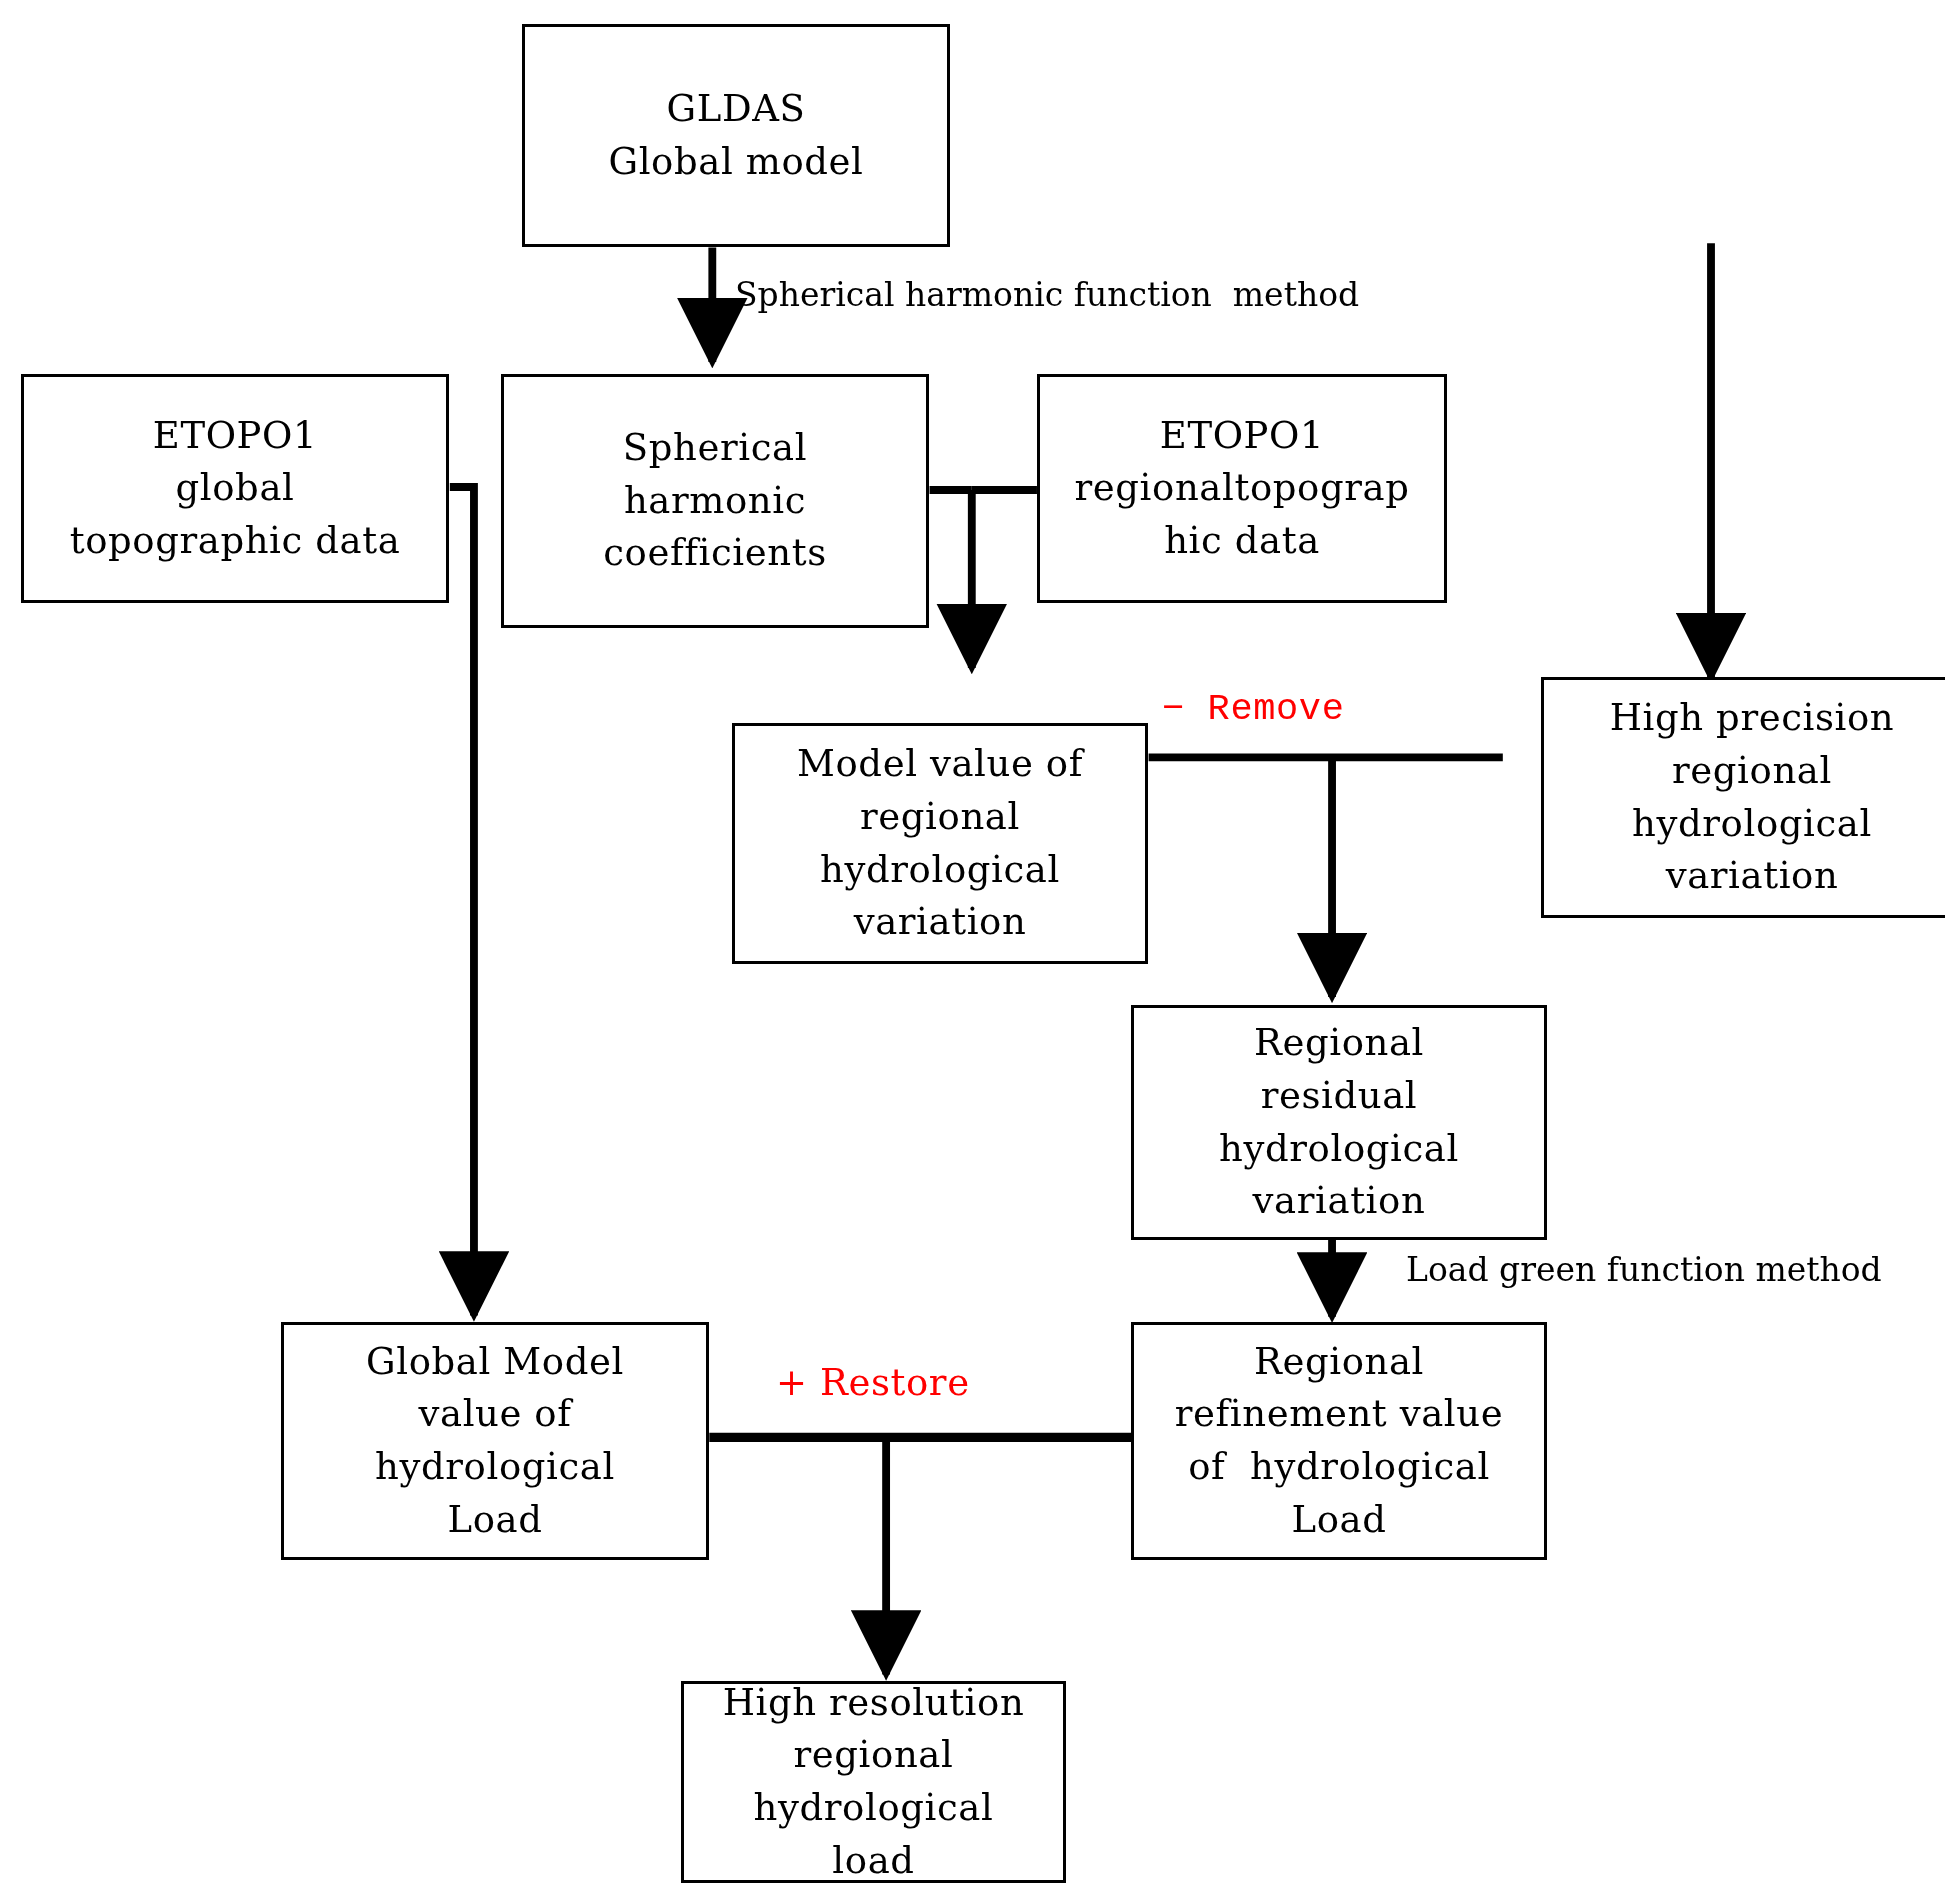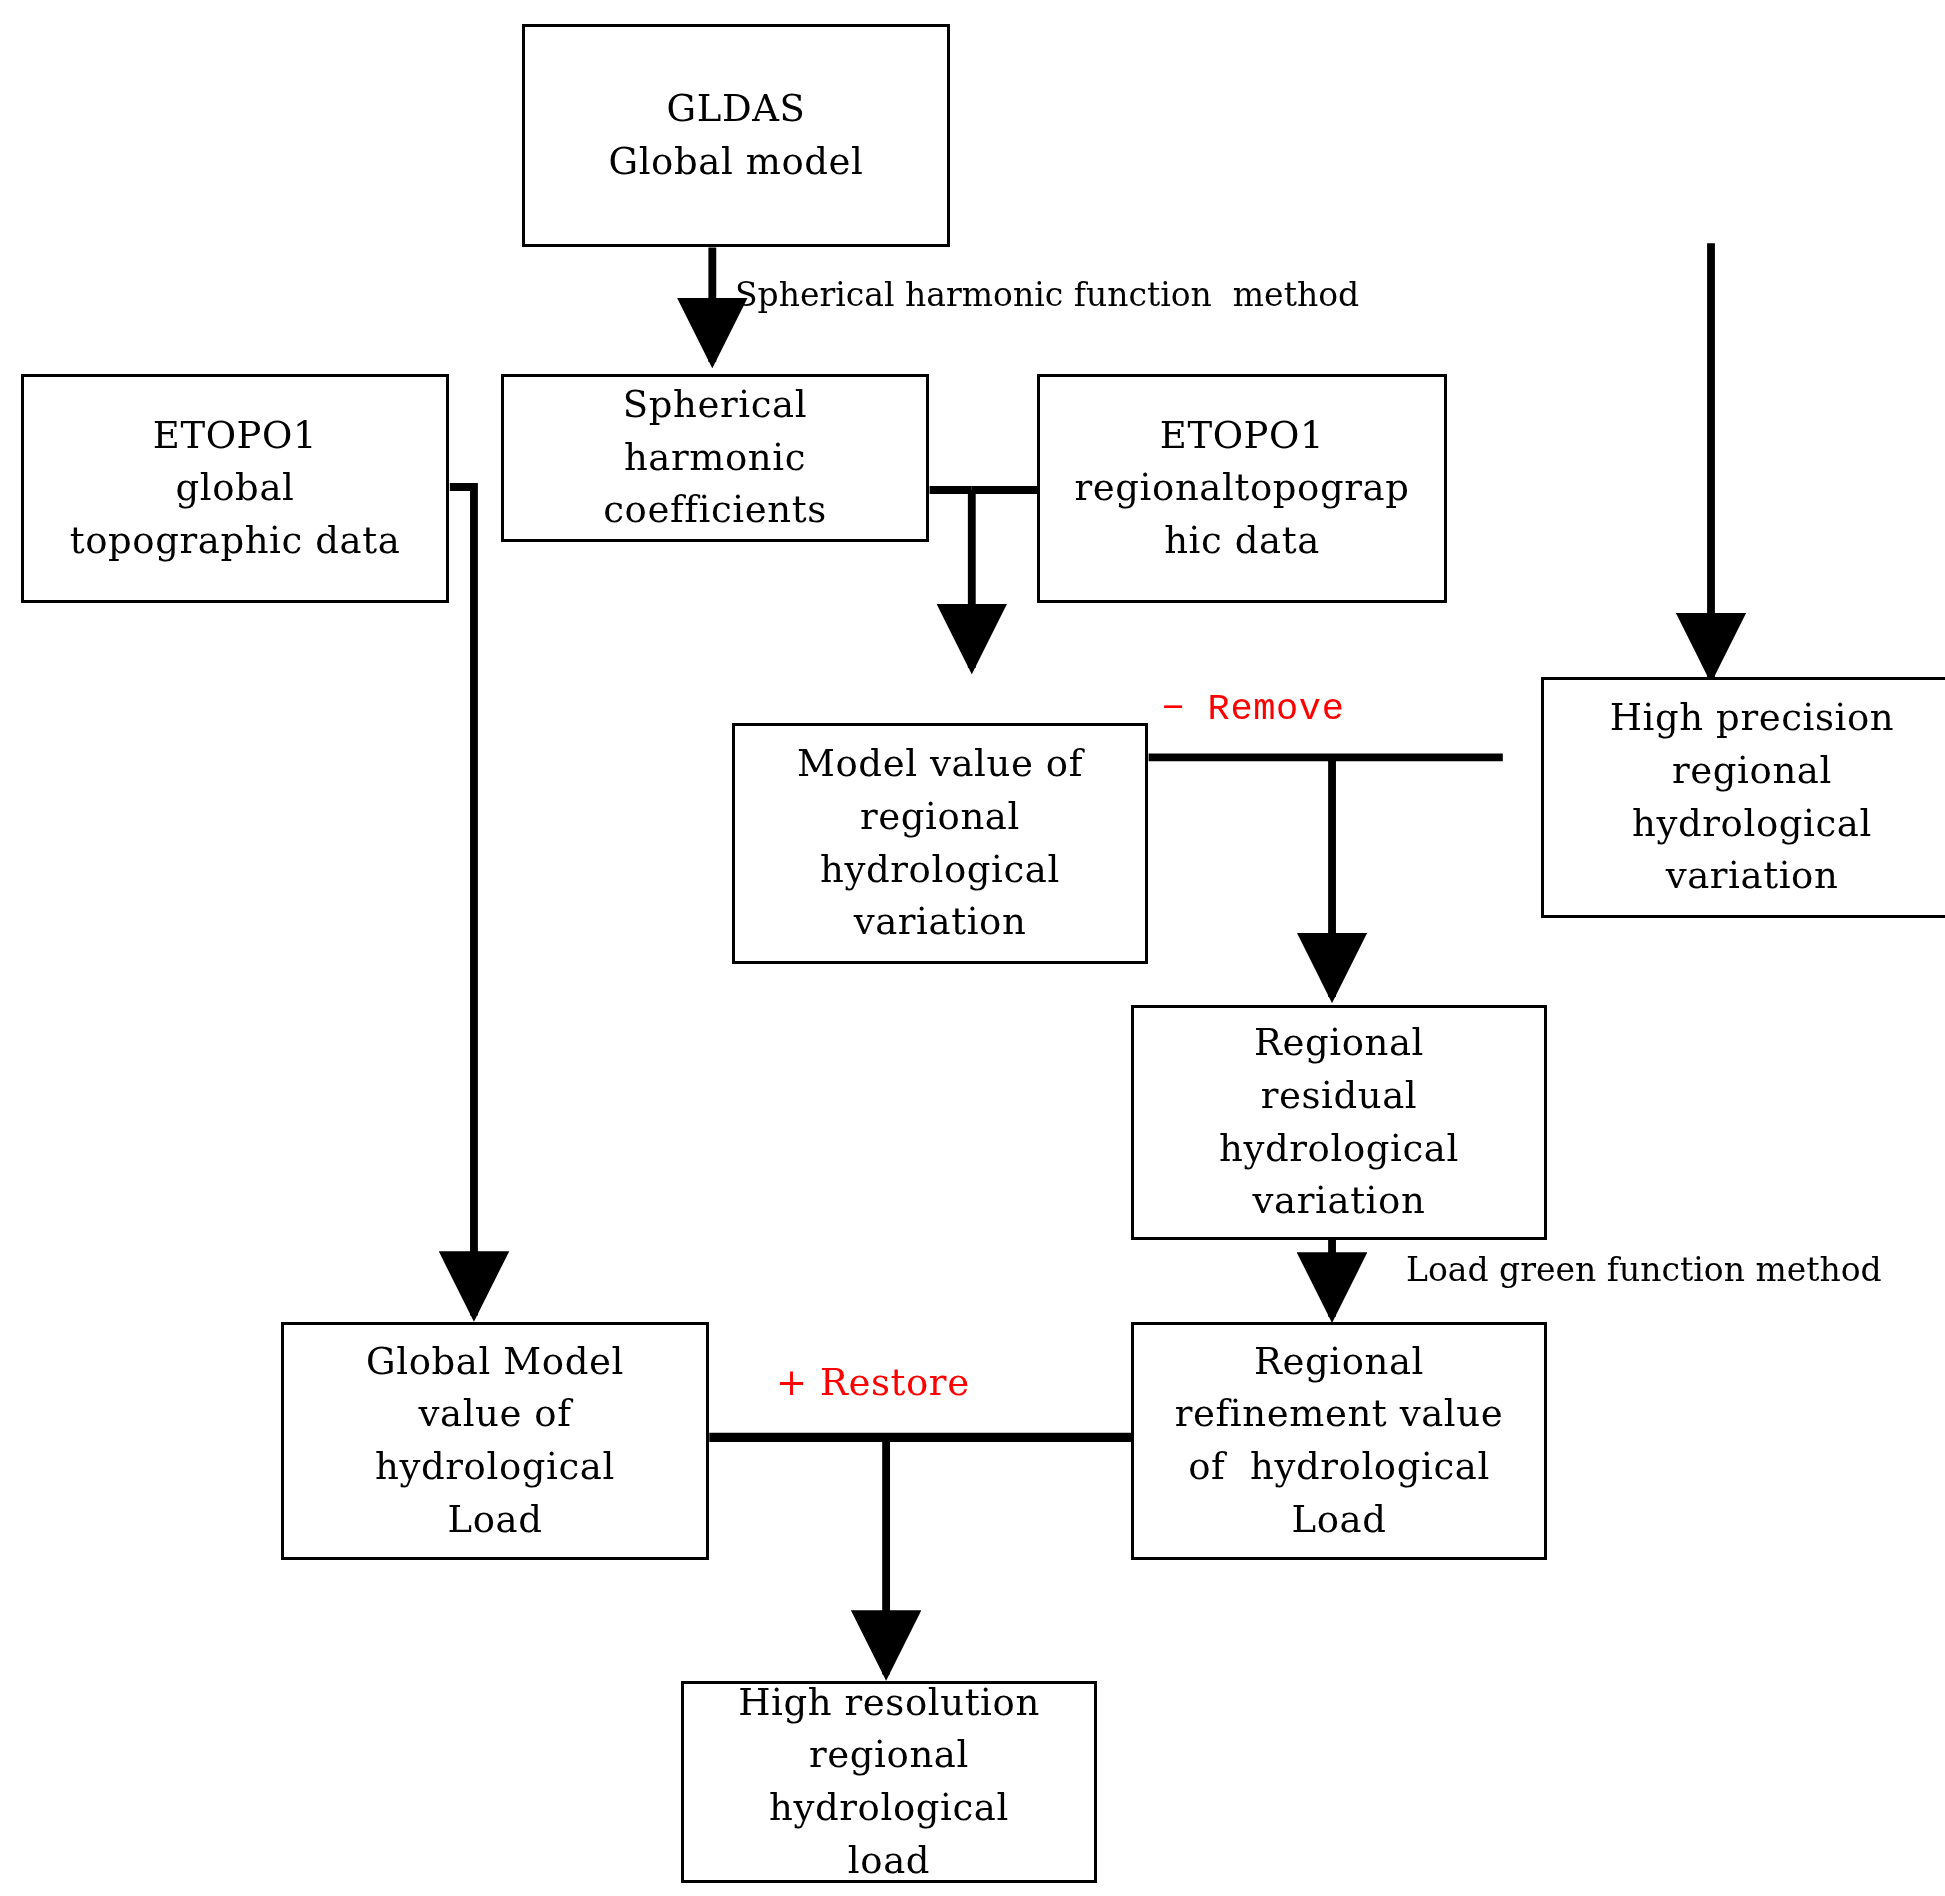--- a/index.html
+++ b/index.html
@@ -71,21 +71,21 @@
   </svg>
 
   <div class="nodebox" style="left:522px;top:24px;width:428px;height:223px;">GLDAS
 Global model</div>
 
 
   <div class="nodebox" style="left:21px;top:374px;width:428px;height:229px;">ETOPO1
 global
 topographic data</div>
 
-  <div class="nodebox" style="left:501px;top:374px;width:428px;height:168px;">Spherical
+  <div class="nodebox" style="left:501px;top:374px;width:428px;height:254px;">Spherical
 harmonic
 coefficients</div>
 
   <div class="nodebox" style="left:1037px;top:374px;width:410px;height:229px;">ETOPO1
 regionaltopograp
 hic data</div>
 
   <div class="nodebox" style="left:732px;top:677px;width:416px;height:241px;margin-top:46px;">Model value of
 regional
 hydrological
@@ -104,21 +104,21 @@
   <div class="nodebox" style="left:281px;top:1322px;width:428px;height:238px;">Global Model
 value of
 hydrological
 Load</div>
 
   <div class="nodebox" style="left:1131px;top:1322px;width:416px;height:238px;">Regional
 refinement value
 of  hydrological
 Load</div>
 
-  <div class="nodebox" style="left:681px;top:1681px;width:416px;height:202px;text-align:center;">High resolution
+  <div class="nodebox" style="left:681px;top:1681px;width:385px;height:202px;text-align:center;">High resolution
 regional
 hydrological
 load</div>
 
   <div class="edgelabel" style="left:1406px;top:1250px;">Load green function method</div>
 
   <div class="edgelabel" style="left:735px;top:275px;">Spherical harmonic function  method</div>
 
   <div class="redlabel" style="left:1162px;top:688px;font-family:Liberation Mono, monospace;">− Remove</div>
 

